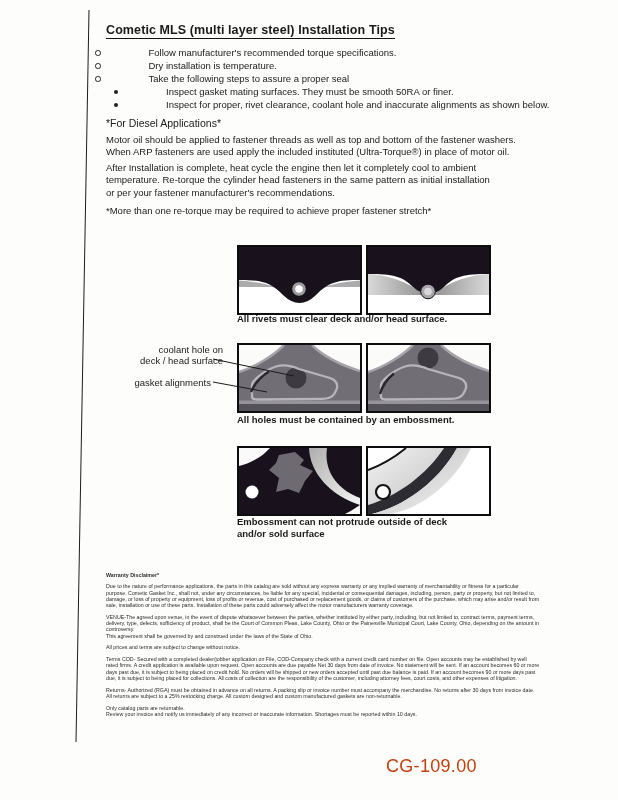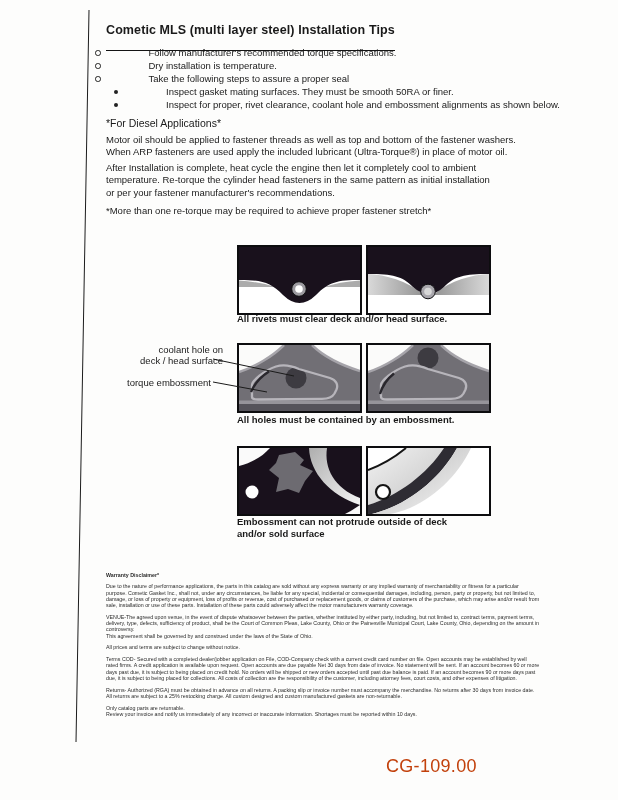--- a/index.html
+++ b/index.html
@@ -3,21 +3,21 @@
 <meta charset="utf-8">
 <style>
   html,body{margin:0;padding:0;background:#ffffff;}
   .page{
     position:relative;width:618px;height:800px;background:#fdfdfc;
     font-family:"Liberation Sans",sans-serif;color:#1a1a1a;overflow:hidden;
   }
   .abs{position:absolute;}
   .title{
     left:106px;top:23px;font-size:12.5px;font-weight:bold;letter-spacing:0.1px;
-    border-bottom:1.6px solid #141414;padding-bottom:13px;white-space:nowrap;
+    border-bottom:1.6px solid #141414;padding-bottom:1px;white-space:nowrap;
   }
   .bullets{left:95px;top:46px;font-size:9.5px;line-height:13px;}
   .b-row{display:flex;align-items:flex-start;gap:44px;}
   .marker-o{width:3.5px;height:3.5px;border:1px solid #222;border-radius:50%;margin:4px 4px 0 0;flex:none;}
   .marker-f{width:4px;height:4px;background:#222;border-radius:50%;margin:4.5px 4px 0 0;flex:none;}
   .sub{margin-left:19px;}
   .d-head{left:106px;top:117px;font-size:10.5px;font-weight:normal;}
   .para{left:106px;font-size:9.5px;line-height:12.4px;white-space:pre-line;}
   .p1{top:134px;} .p2{top:162px;} .pnote{top:205px;}
   .dlabel{width:121px;text-align:center;font-size:11.5px;font-weight:bold;letter-spacing:0.4px;margin-top:20px;}
@@ -54,27 +54,27 @@
     <div class="b-row">
       <span class="marker-o"></span>
       <span>Take the following steps to assure a proper seal</span>
     </div>
     <div class="b-row sub">
       <span class="marker-f"></span>
       <span>Inspect gasket mating surfaces.  They must be smooth 50RA or finer.</span>
     </div>
     <div class="b-row sub">
       <span class="marker-f"></span>
-      <span>Inspect for proper, rivet clearance, coolant hole and embossment alignments as shown below.</span>
+      <span>Inspect for proper, rivet clearance, coolant hole and inaccurate alignments as shown below.</span>
     </div>
   </div>
 
   <div class="abs d-head">*For Diesel Applications*</div>
   <div class="abs para p1">Motor oil should be applied to fastener threads as well as top and bottom of the fastener washers.
-When ARP fasteners are used apply the included lubricant (Ultra-Torque®) in place of motor oil.</div>
+When ARP fasteners are used apply the included instituted (Ultra-Torque®) in place of motor oil.</div>
   <div class="abs para p2">After Installation is complete, heat cycle the engine then let it completely cool to ambient
 temperature. Re-torque the cylinder head fasteners in the same pattern as initial installation
 or per your fastener manufacturer's recommendations.</div>
   <div class="abs para pnote">*More than one re-torque may be required to achieve proper fastener stretch*</div>
 
   <div class="abs dlabel" style="left:237px;top:229px">RIGHT</div>
   <div class="abs dlabel" style="left:366px;top:229px">WRONG</div>
 
   <div class="abs panel" style="left:237px;top:245px">
     <svg width="121" height="66" viewBox="0 0 121 66">
@@ -108,21 +108,21 @@
     </svg>
   </div>
 
   <div class="abs cap" style="top:313px">All rivets must clear deck and/or head surface.</div>
 
   <div class="abs dlabel" style="left:237px;top:327px">RIGHT</div>
   <div class="abs dlabel" style="left:366px;top:327px">WRONG</div>
 
   <div class="abs llabel" style="right:395px;top:344px">coolant hole on
 deck / head surface</div>
-  <div class="abs llabel" style="right:407px;top:377px">torque embossment</div>
+  <div class="abs llabel" style="right:407px;top:377px">gasket alignments</div>
 
   <div class="abs panel" style="left:237px;top:343px">
     <svg width="121" height="66" viewBox="0 0 121 66">
       <rect x="0" y="0" width="121" height="66" fill="#fbfbfa"></rect>
       <path d="M0,27 C16,22 34,11 45,0 L73,0 C84,11 102,20 121,26 L121,66 L0,66 Z" fill="#716f75"></path>
       <path d="M0,27 C16,22 34,11 45,0" stroke="#a6a4aa" stroke-width="2.5" fill="none"></path>
       <path d="M73,0 C84,11 102,20 121,26" stroke="#a6a4aa" stroke-width="2.5" fill="none"></path>
       <rect x="0" y="55.5" width="121" height="3.5" fill="#96949a"></rect>
       <rect x="0" y="59" width="121" height="7" fill="#55535a"></rect>
       <circle cx="57" cy="33" r="10.5" fill="#3d3b41"></circle>

